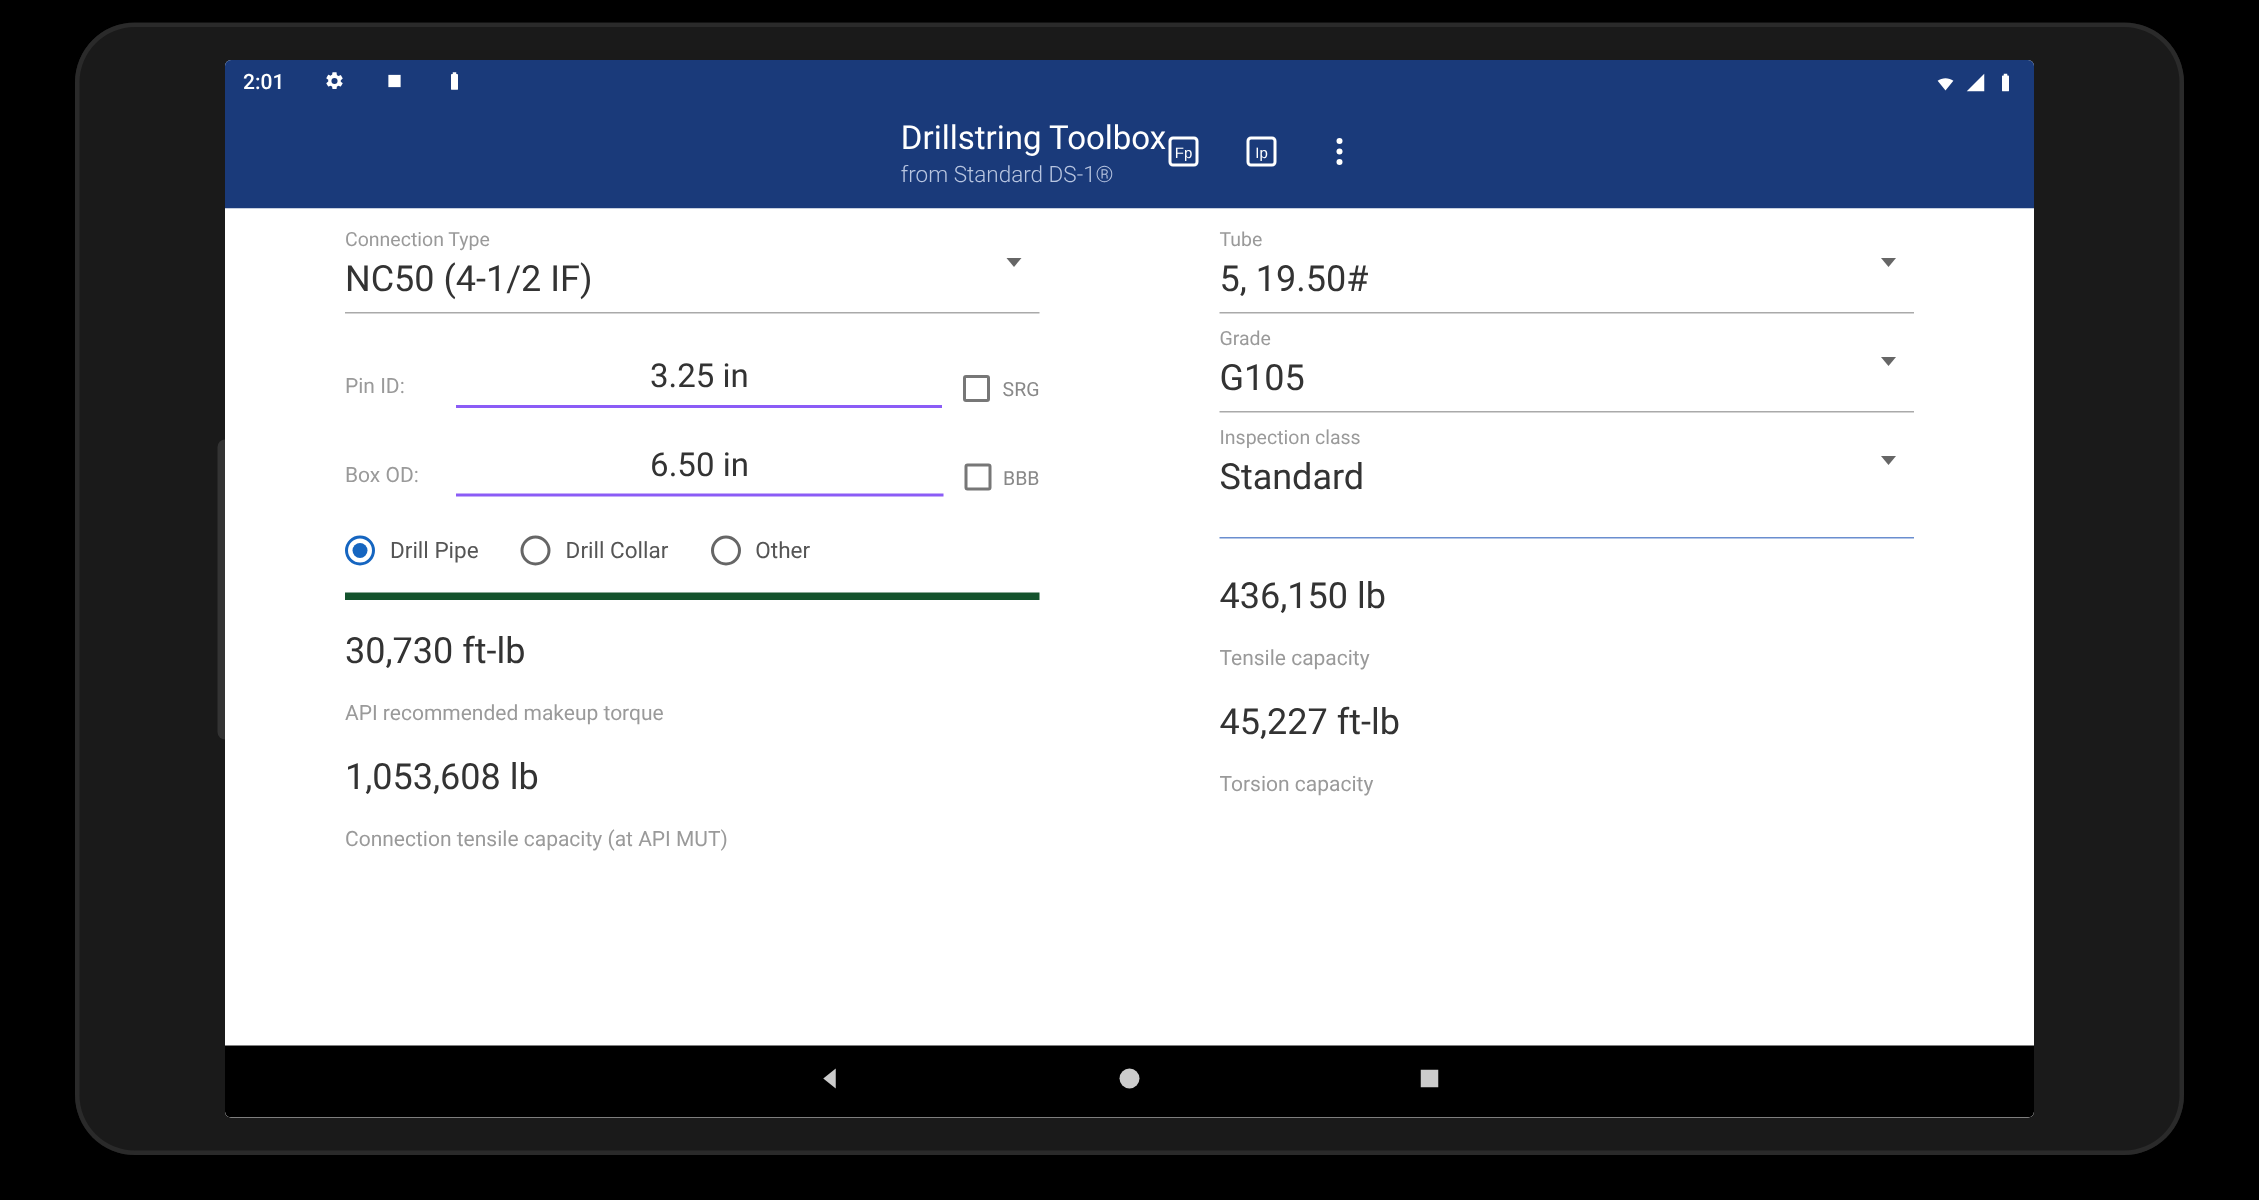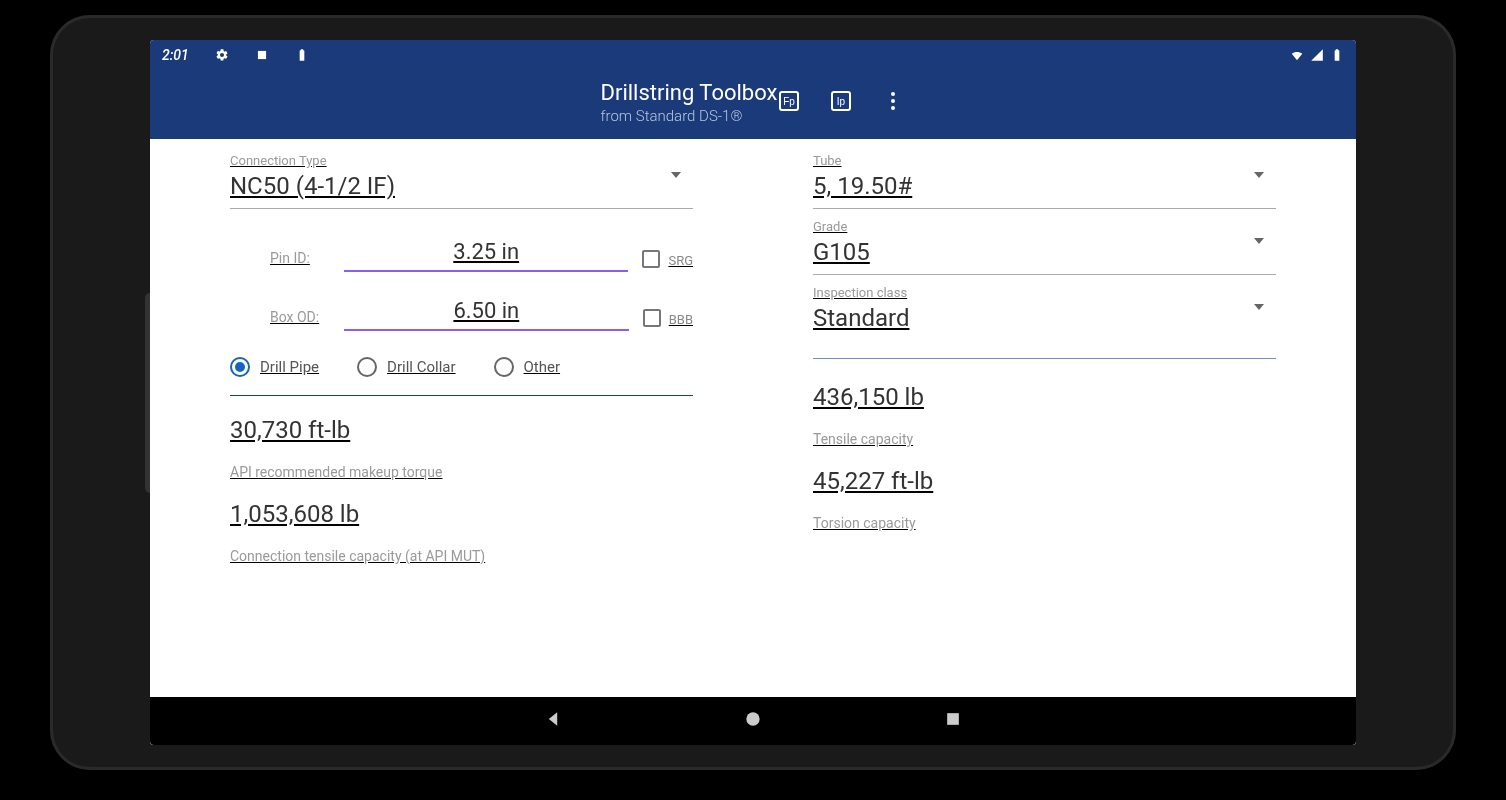--- a/index.html
+++ b/index.html
@@ -46,21 +46,21 @@
     height: 30px;
     background: #1a3a7a;
     color: #fff;
     display: flex;
     align-items: center;
     padding: 0 12px;
     font-size: 14px;
     font-weight: 500;
     justify-content: space-between;
   }
-  .status-left { display: flex; align-items: center; gap: 26px; font-style: italic; }
+  .status-left { display: flex; gap: 26px; }
   .status-right { display: flex; align-items: center; gap: 6px; }
   .status-ico { width: 14px; height: 14px; display: inline-block; }
   .app-bar {
     background: #1a3a7a;
     color: #fff;
     padding: 10px 18px 14px 18px;
     display: flex;
     align-items: center;
     justify-content: center;
   }
@@ -68,21 +68,20 @@
   .app-title { font-size: 22px; font-weight: 400; }
   .app-subtitle { font-size: 15px; font-weight: 300; color: #b8c5e0; margin-top: 2px; }
   .app-actions { display: flex; align-items: center; gap: 28px; }
   .action-svg { width: 24px; height: 24px; }
   .content {
     flex: 1;
     background: #fff;
     display: flex;
     padding: 8px 80px 20px 80px;
     gap: 120px;
-    text-decoration: underline;
   }
   .col { flex: 1; display: flex; flex-direction: column; }
   .field-label {
     font-size: 13px;
     color: #9a9a9a;
     margin-top: 6px;
   }
   .dropdown {
     display: flex;
     align-items: flex-start;
@@ -95,43 +94,43 @@
     font-size: 24px;
     color: #333;
   }
   .caret { width: 0; height: 0; border-left: 5px solid transparent; border-right: 5px solid transparent; border-top: 6px solid #666; margin-right: 8px; }
   .row-input {
     display: flex;
     align-items: flex-end;
     gap: 14px;
     margin-top: 24px;
   }
-  .row-input .lbl { font-size: 14px; color: #9a9a9a; padding-bottom: 6px; width: 60px; margin-left: 40px; }
+  .row-input .lbl { font-size: 14px; color: #9a9a9a; padding-bottom: 6px; width: 60px; }
   .underline-input {
     flex: 1;
     border: none;
     border-bottom: 2px solid #8b5cf6;
     text-align: center;
     font-size: 22px;
     color: #333;
     padding: 2px 0 6px 0;
     outline: none;
     background: transparent;
     font-family: inherit;
   }
   .chk-wrap { display: flex; align-items: flex-end; gap: 8px; padding-bottom: 4px; }
   .chk {
     width: 18px; height: 18px; border: 2px solid #777; border-radius: 2px; background: #fff;
   }
   .chk-label { font-size: 13px; color: #888; }
   .radio-row {
     display: flex;
-    gap: 38px;
+    gap: 28px;
     margin-top: 26px;
-    border-bottom: 1px solid #14532d;
+    border-bottom: 5px solid #14532d;
     padding-bottom: 18px;
   }
   .radio-item { display: flex; align-items: center; gap: 10px; }
   .radio {
     width: 20px; height: 20px; border: 2px solid #666; border-radius: 50%; position: relative;
   }
   .radio.checked { border-color: #1565c0; }
   .radio.checked::after {
     content: ""; position: absolute; top: 3px; left: 3px; width: 10px; height: 10px; background: #1565c0; border-radius: 50%;
   }

